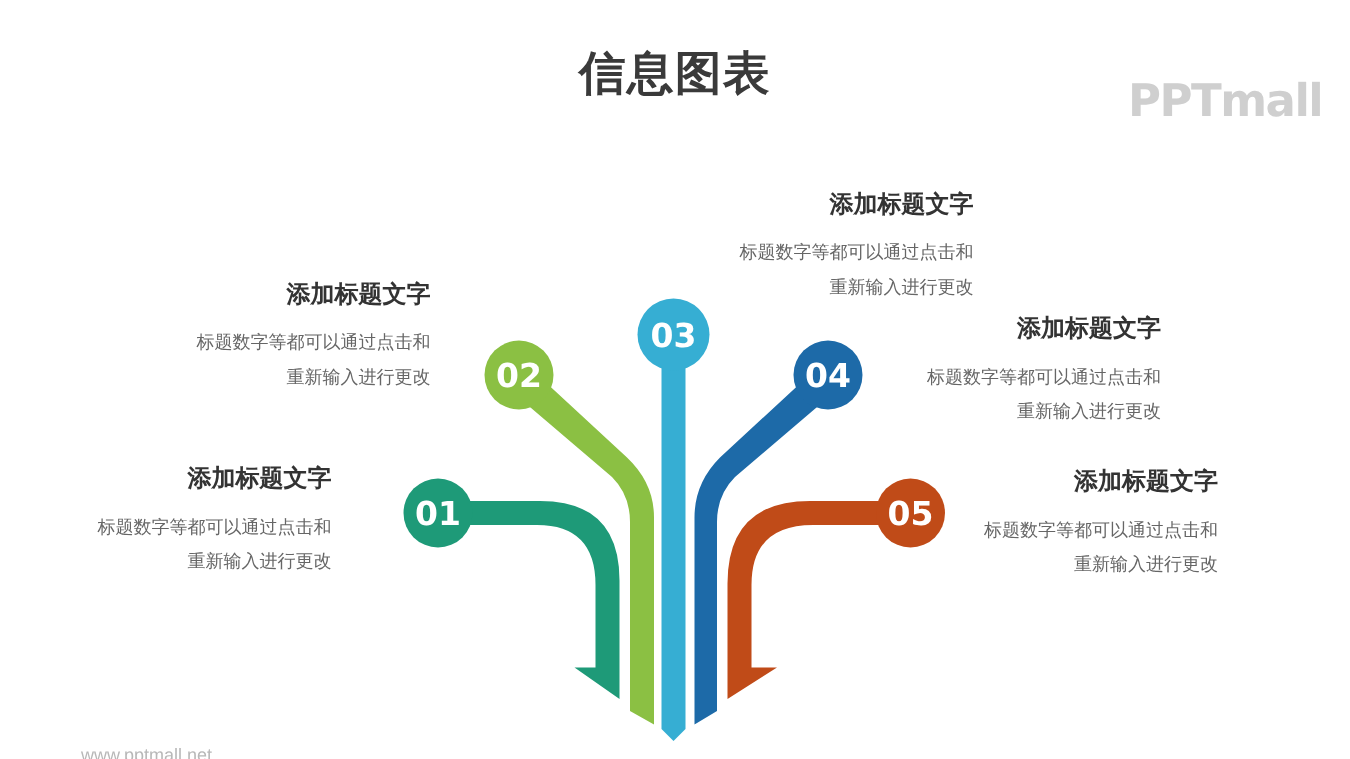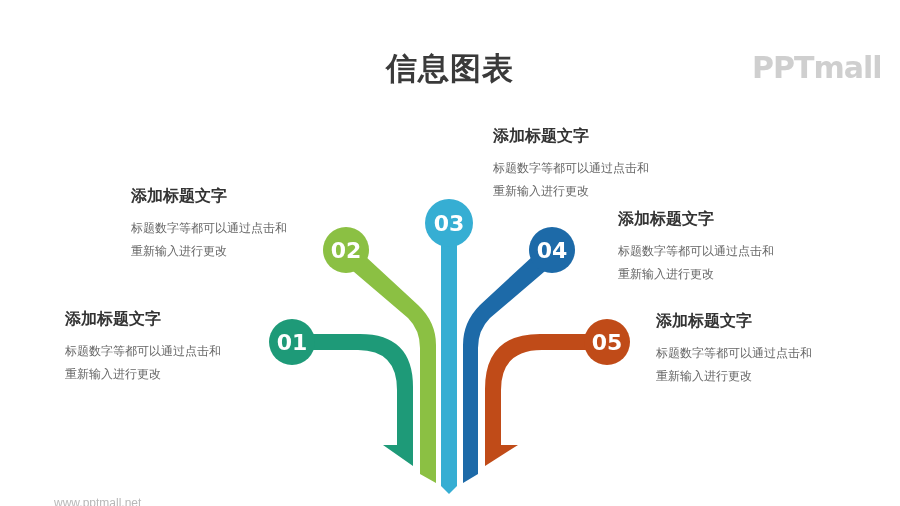--- a/index.html
+++ b/index.html
@@ -1,20 +1,20 @@
 <!DOCTYPE html>
 <html><head>
 <meta charset="utf-8">
 <style>
   html, body { margin: 0; padding: 0; }
   body { width: 900px; height: 506px; background: #ffffff; position: relative; overflow: hidden; font-family: "DejaVu Sans", "Liberation Sans", sans-serif; }
-  .title { position: absolute; left: 0; width: 900px; top: 48px; text-align: center; font-size: 31px; font-weight: bold; color: #3a3a3a; letter-spacing: 1px; }
+  .title { position: absolute; left: 0; width: 900px; top: 28px; text-align: center; font-size: 31px; font-weight: bold; color: #3a3a3a; letter-spacing: 1px; }
   .logo { position: absolute; left: 752px; top: 20px; font-size: 30px; color: #cfcfcf; font-family: "DejaVu Sans", sans-serif; letter-spacing: -1px; font-weight: bold; margin-top: 30px; }
   .footer { position: absolute; left: 54px; top: 496px; font-size: 12px; color: #b8b8b8; font-family: "Liberation Sans", sans-serif; }
-  .block { position: absolute; }
+  .block { position: absolute; text-align: right; }
   .block .h { font-size: 16px; font-weight: bold; color: #333333; margin-bottom: 10px; white-space: nowrap; }
   .block .d { font-size: 12px; color: #666666; line-height: 23px; white-space: nowrap; }
   svg.diagram { position: absolute; left: 0; top: 0; }
   .num { font-family: "DejaVu Sans", sans-serif; font-weight: bold; font-size: 22px; fill: #ffffff; }
 </style>
 </head>
 <body>
 
 <div class="title">信息图表</div>
 <div class="logo">PPTmall</div>

